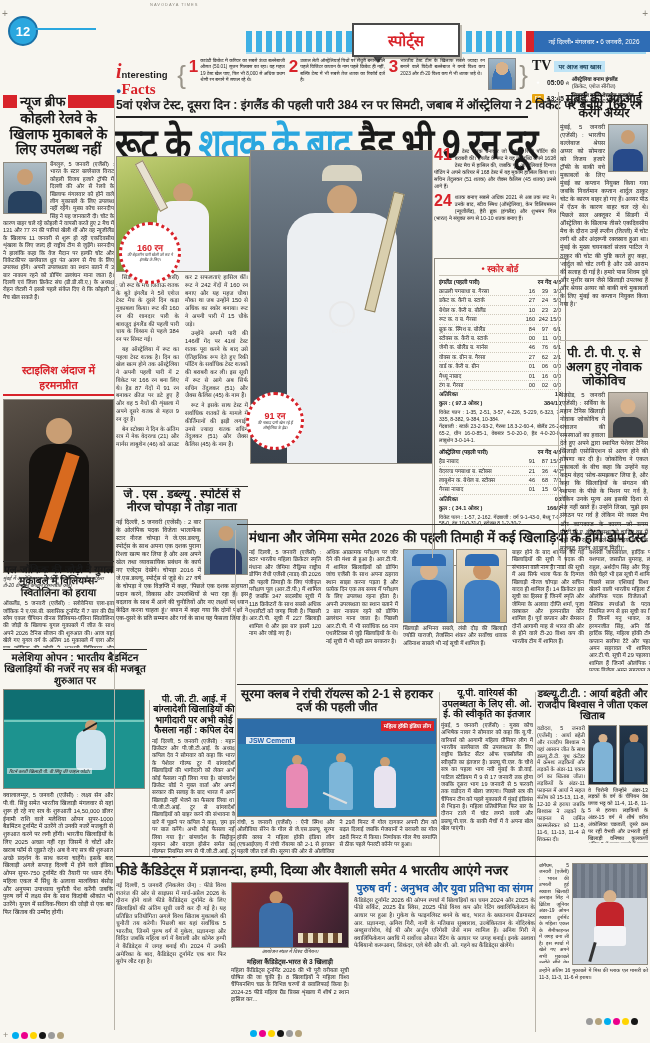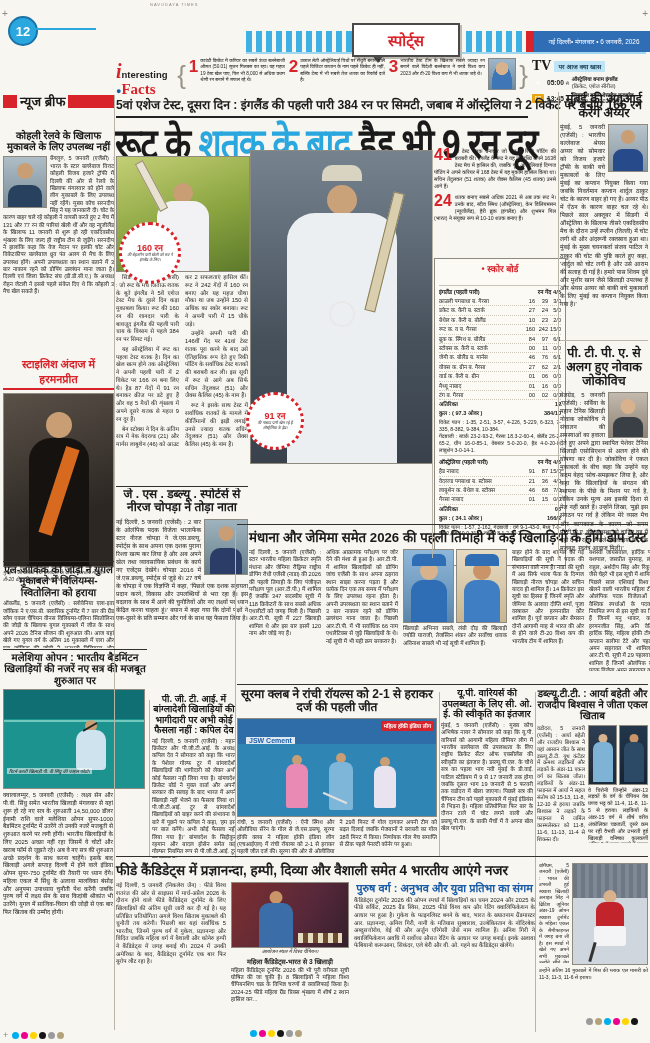--- a/index.html
+++ b/index.html
@@ -63,21 +63,21 @@
   .headline{position:absolute;font-weight:900;font-size:34px;letter-spacing:-1px;transform:scaleY(1.22);transform-origin:top left;white-space:nowrap;}
   .badge{position:absolute;background:#fff;border:3px dotted #d8232a;border-radius:50%;z-index:5;
          display:flex;flex-direction:column;align-items:center;justify-content:center;text-align:center;padding:2px;}
   .badge .n{color:#d8232a;font-weight:900;font-size:9px;line-height:1;}
   .badge .t{font-size:3.9px;line-height:1.25;color:#222;font-style:italic;}
   .statbox{position:absolute;font-size:5.2px;line-height:1.35;}
   .statitem{margin-bottom:4px;text-align:justify;}
   .statnum{float:left;font-size:16px;font-weight:900;color:#d8232a;line-height:.9;margin-right:3px;}
   
   .sb{position:absolute;border:1px solid #8f8a7f;background:#fbfaf4;padding:3px 4px;font-size:5.6px;}
-  .sbtitle{color:#d8232a;font-weight:bold;font-size:9px;text-align:center;border-bottom:1px solid #c9c4b8;padding-bottom:10px;margin-bottom:2px;}
+  .sbtitle{color:#d8232a;font-weight:bold;font-size:9px;text-align:center;border-bottom:1px solid #c9c4b8;padding-bottom:0;margin-bottom:2px;}
   .sbteam{display:flex;justify-content:space-between;font-weight:bold;font-size:5.8px;margin:2px 0 1px;}
   .sbrow{display:flex;line-height:1.5;border-bottom:1px dotted #cfc9bc;}
   .sbrow .bat{flex:1;overflow:hidden;white-space:nowrap;}
   .sbrow .v{width:13px;text-align:right;}
   .sbsum{display:flex;justify-content:space-between;font-weight:bold;line-height:1.6;}
   .sbnote{font-size:5.1px;line-height:1.3;text-align:justify;margin-top:1px;}
   
   .ph{position:absolute;border:1px solid #8f8a7f;overflow:hidden;}
   .person{position:absolute;left:50%;transform:translateX(-50%);}
   .head-c{position:absolute;left:50%;transform:translateX(-50%);border-radius:50%;background:#c99e74;}
@@ -162,21 +162,21 @@
 
   <div class="kicker" style="left:116px;top:96px;width:412px;">5वां एशेज टेस्ट, दूसरा दिन : इंगलैंड की पहली पारी 384 रन पर सिमटी, जबाब में ऑस्ट्रेलिया ने 2 विकेट पर बनाए 166 रन</div>
   <div class="headline" style="left:115px;top:114px;width:418px;"><span>रूट के </span><span class="cyan">शतक के बाद</span><span> हैड भी 9 रन दूर</span></div>
 
   <div class="abs" style="left:3px;top:92px;width:111px;">
     <div class="nb-head">
       <span class="blk" style="width:14px;"></span>
       <span class="nb-title">न्यूज ब्रीफ</span>
       <span class="blk" style="flex:1;"></span>
     </div>
-    <div class="h-center" style="font-size:10px;margin:20px 0 3px;">कोहली रेलवे के खिलाफ मुकाबले के लिए उपलब्ध नहीं</div>
+    <div class="h-center" style="font-size:14px;margin:1px 0 3px;">कोहली रेलवे के खिलाफ मुकाबले के लिए उपलब्ध नहीं</div>
     <div class="small jt" style="height:196px;overflow:hidden;">
       <span class="ph" style="position:relative;float:left;width:42px;height:50px;margin:1px 3px 1px 0;display:block;background:linear-gradient(#aebdc6,#7d8f9b);">
         <span class="head-c" style="width:16px;height:16px;top:6px;"></span>
         <span class="person" style="bottom:0;width:34px;height:22px;border-radius:10px 10px 0 0;background:#27415f;"></span>
       </span>
       <span>बेंगलुरु, 5 जनवरी (एजेंसी) : भारत के स्टार बल्लेबाज विराट कोहली विजय हजारे ट्रॉफी में दिल्ली की ओर से रेलवे के खिलाफ मंगलवार को होने वाले लीग मुकाबले के लिए उपलब्ध नहीं रहेंगे। मुख्य कोच सरनदीप सिंह ने यह जानकारी दी। चोट के कारण बाहर चले रहे कोहली ने वापसी करते हुए 2 मैच में 131 और 77 रन की पारियां खेली थीं और वह न्यूजीलैंड के खिलाफ 11 जनवरी से शुरू हो रही एकदिवसीय शृंखला के लिए जल्द ही राष्ट्रीय टीम से जुड़ेंगे। सरनदीप ने हालांकि कहा कि वेज मैदान पर हल्की चोट और विकेटकीपर बल्लेबाज ध्रुव पंत अलग से मैच के लिए उपलब्ध होंगे। अपनी उपलब्धता का स्थान बताने में 3 बार नाकाम रहने को डोपिंग उल्लंघन माना जाता है। दिल्ली एवं जिला क्रिकेट संघ (डी.डी.सी.ए.) के अध्यक्ष रोहन जेटली ने इससे पहले संकेत दिए थे कि कोहली 3 मैच खेल सकते हैं।</span>
     </div>
     <div class="style-head" style="margin-top:5px;font-family:Liberation Serif, serif;">स्टाइलिश अंदाज में हरमनप्रीत</div>
     <div class="ph" style="position:relative;width:109px;height:172px;margin-top:3px;background:linear-gradient(160deg,#5a5148,#2c2723 70%);display:block;">
       <span class="head-c" style="width:26px;height:26px;top:18px;"></span>

